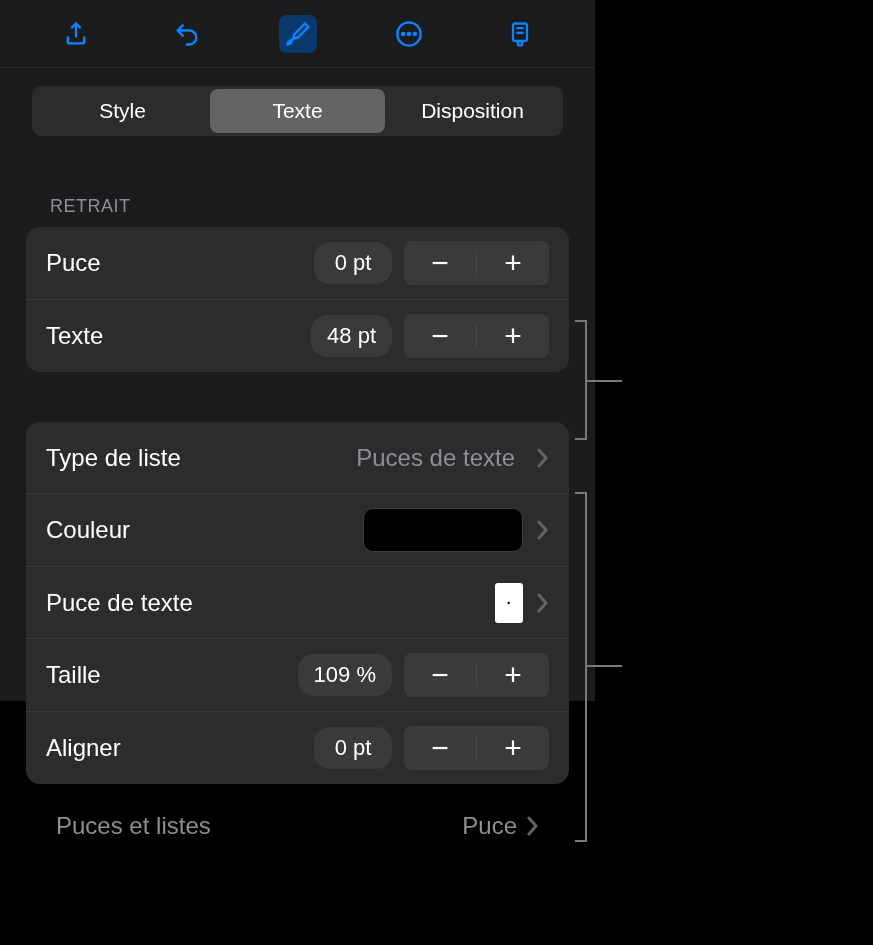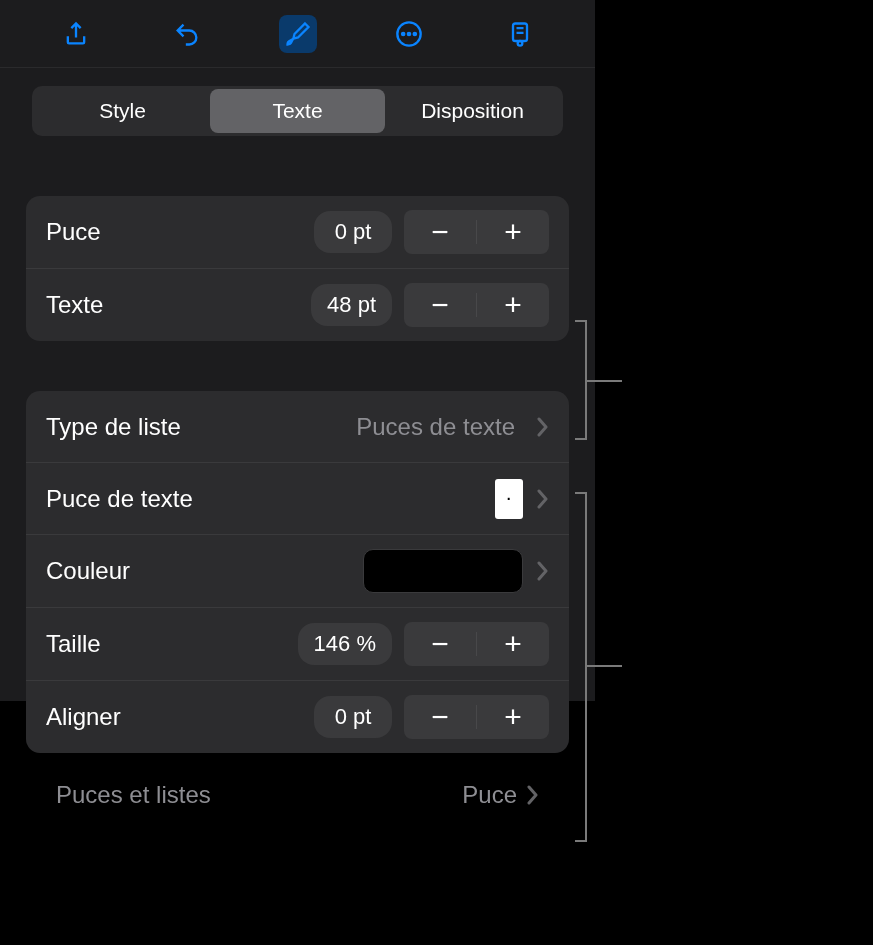--- a/index.html
+++ b/index.html
@@ -274,20 +274,21 @@
     <div class="segment">
       <div class="segment-item">Style</div>
       <div class="segment-item active">Texte</div>
       <div class="segment-item">Disposition</div>
     </div>
   </div>
 
   <div class="content">
 
 
+    <div class="section-header">Retrait</div>
 
     <div class="group">
       <div class="row">
         <div class="row-label">Puce</div>
         <div class="value-pill">0 pt</div>
         <div class="stepper">
           <div class="stepper-btn">−</div>
           <div class="stepper-divider"></div>
           <div class="stepper-btn">+</div>
         </div>
@@ -307,40 +308,40 @@
       <div class="row">
         <div class="row-label">Type de liste</div>
         <div class="row-value-text">Puces de texte</div>
         <span class="disclosure">
           <svg width="12" height="20" viewBox="0 0 12 20" fill="none" stroke="currentColor" stroke-width="3" stroke-linecap="round" stroke-linejoin="round">
               <path d="M2 2l7 8-7 8"></path>
             </svg>
         </span>
       </div>
       <div class="row">
+        <div class="row-label">Couleur</div>
+        <div class="color-swatch"></div>
+        <span class="disclosure">
+          <svg width="12" height="20" viewBox="0 0 12 20" fill="none" stroke="currentColor" stroke-width="3" stroke-linecap="round" stroke-linejoin="round">
+              <path d="M2 2l7 8-7 8"></path>
+            </svg>
+        </span>
+      </div>
+      <div class="row">
         <div class="row-label">Puce de texte</div>
         <div class="bullet-swatch">·</div>
         <span class="disclosure">
           <svg width="12" height="20" viewBox="0 0 12 20" fill="none" stroke="currentColor" stroke-width="3" stroke-linecap="round" stroke-linejoin="round">
               <path d="M2 2l7 8-7 8"></path>
             </svg>
         </span>
       </div>
       <div class="row">
-        <div class="row-label">Couleur</div>
-        <div class="color-swatch"></div>
-        <span class="disclosure">
-          <svg width="12" height="20" viewBox="0 0 12 20" fill="none" stroke="currentColor" stroke-width="3" stroke-linecap="round" stroke-linejoin="round">
-              <path d="M2 2l7 8-7 8"></path>
-            </svg>
-        </span>
-      </div>
-      <div class="row">
         <div class="row-label">Taille</div>
-        <div class="value-pill">146 %</div>
+        <div class="value-pill">109 %</div>
         <div class="stepper">
           <div class="stepper-btn">−</div>
           <div class="stepper-divider"></div>
           <div class="stepper-btn">+</div>
         </div>
       </div>
       <div class="row">
         <div class="row-label">Aligner</div>
         <div class="value-pill">0 pt</div>
         <div class="stepper">

